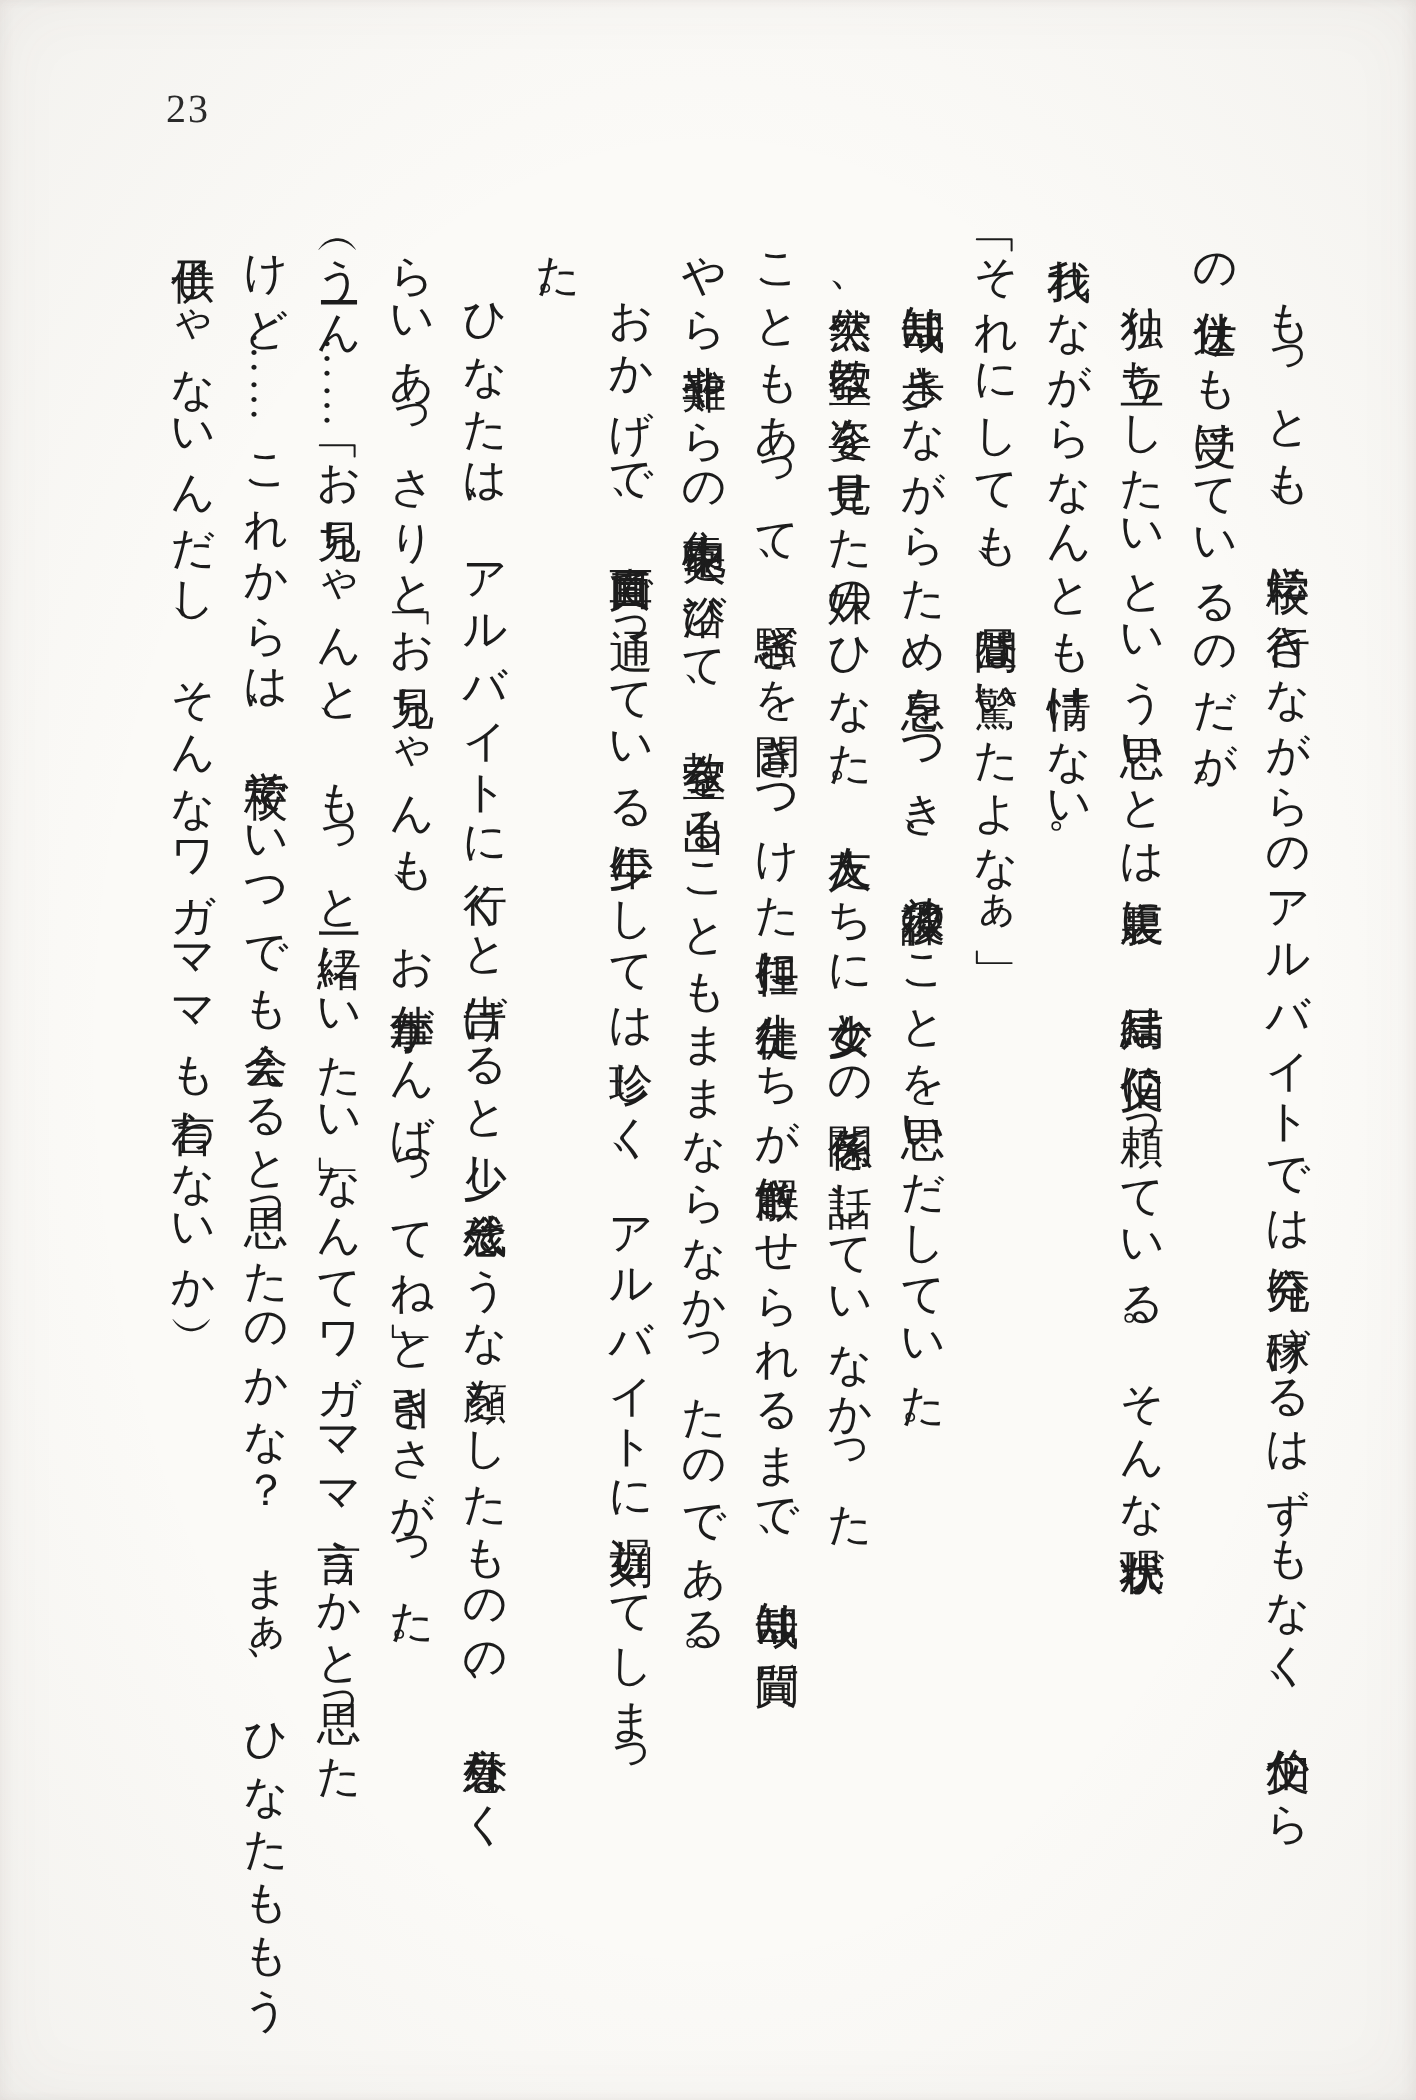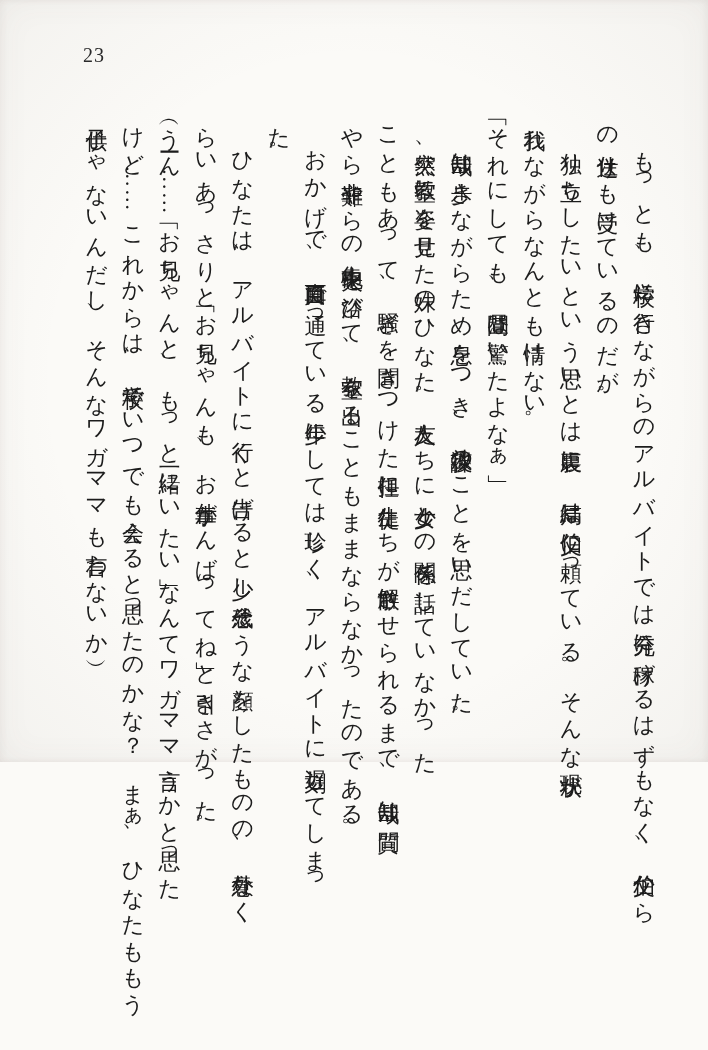--- a/index.html
+++ b/index.html
@@ -12,21 +12,21 @@
     height: 1050px;
     overflow: hidden;
   }
   body {
     background: var(--paper);
     font-family: "Liberation Serif", "DejaVu Serif", serif;
   }
   .page {
     position: relative;
     width: 708px;
-    height: 762px;
+    height: 1050px;
     background:
       radial-gradient(ellipse at 50% 50%, rgba(255,255,255,0) 60%, rgba(120,115,105,0.06) 100%),
       var(--paper);
   }
   
   .page::after {
     content: "";
     position: absolute;
     inset: 0;
     pointer-events: none;

